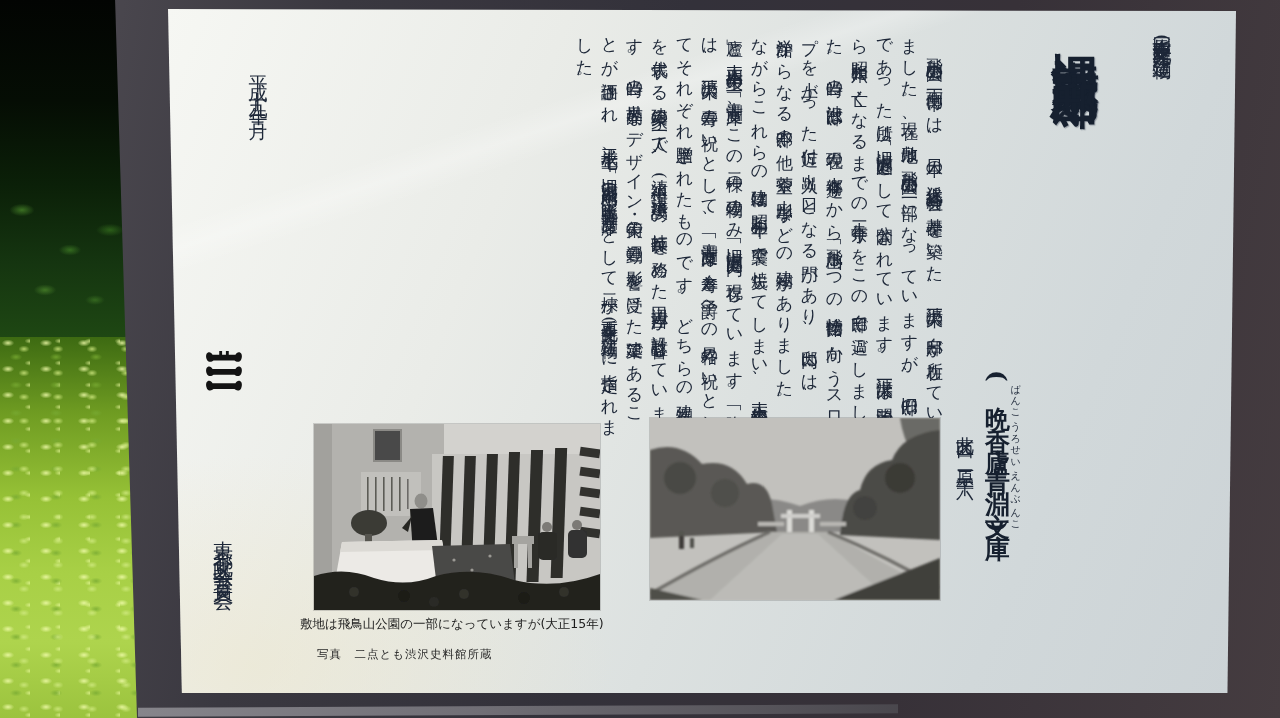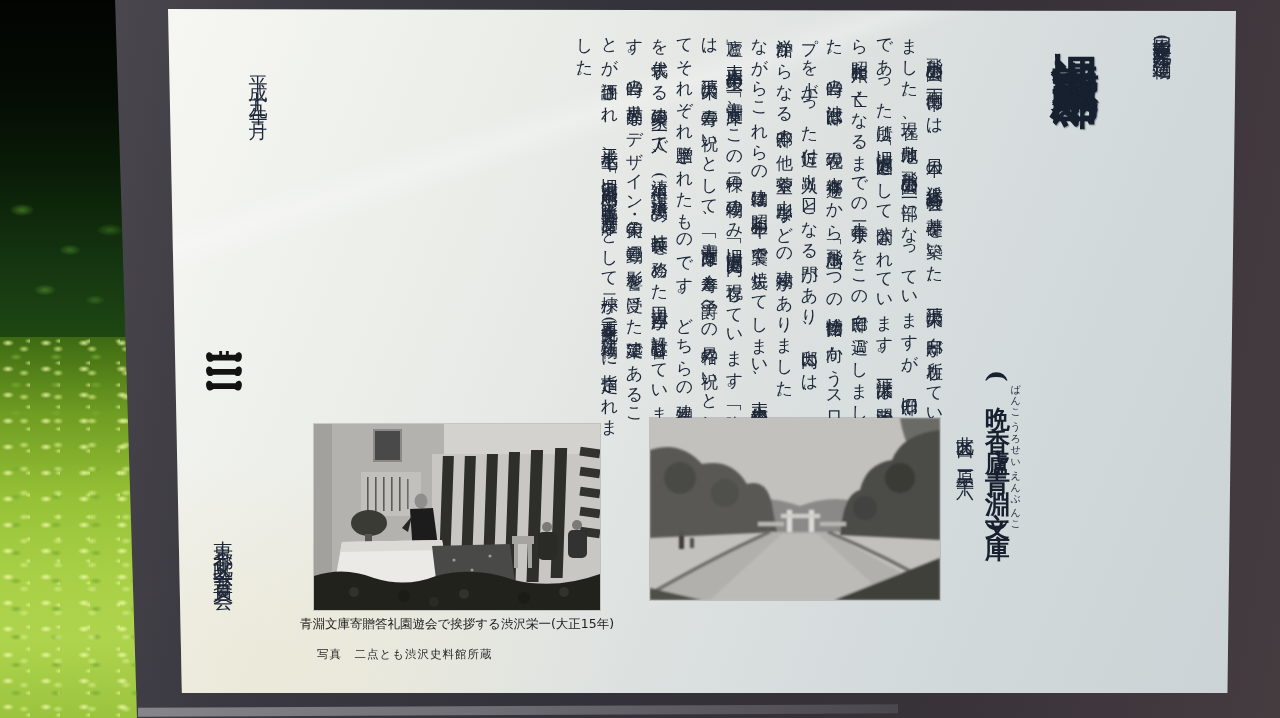--- a/index.html
+++ b/index.html
@@ -160,21 +160,21 @@
       <rect x="254" y="106" width="19" height="28" rx="5" fill="#303030"></rect>
       <path d="M0 152 Q30 142 60 154 Q92 164 122 152 Q160 142 200 156 Q242 166 286 150 L286 186 L0 186 Z" fill="#23231f"></path>
       <circle cx="40" cy="168" r="5" fill="#31312c"></circle>
         <circle cx="90" cy="172" r="6" fill="#1b1b18"></circle>
       <circle cx="150" cy="170" r="5" fill="#31312c"></circle>
         <circle cx="210" cy="174" r="6" fill="#1b1b18"></circle>
       <circle cx="250" cy="168" r="5" fill="#31312c"></circle>
         <circle cx="120" cy="178" r="5" fill="#2a2a26"></circle>
     </g>
   </svg>
-  <div class="caption caption1">青淵文庫寄贈答礼園遊会で挨拶する渋沢栄一(大正15年)</div>
+  <div class="caption caption1">敷地は飛鳥山公園の一部になっていますが(大正15年)</div>
 
   <svg class="photo photo2" viewBox="0 0 290 182">
     <defs>
         <filter id="soft2">
           <feGaussianBlur stdDeviation="0.8"></feGaussianBlur>
         </filter>
       </defs>
     <rect width="290" height="182" fill="#c2c1bd"></rect>
     <g filter="url(#soft2)">
       <path d="M60 96 Q100 70 150 88 Q190 72 230 92 L230 114 L60 114 Z" fill="#8a8987"></path>

